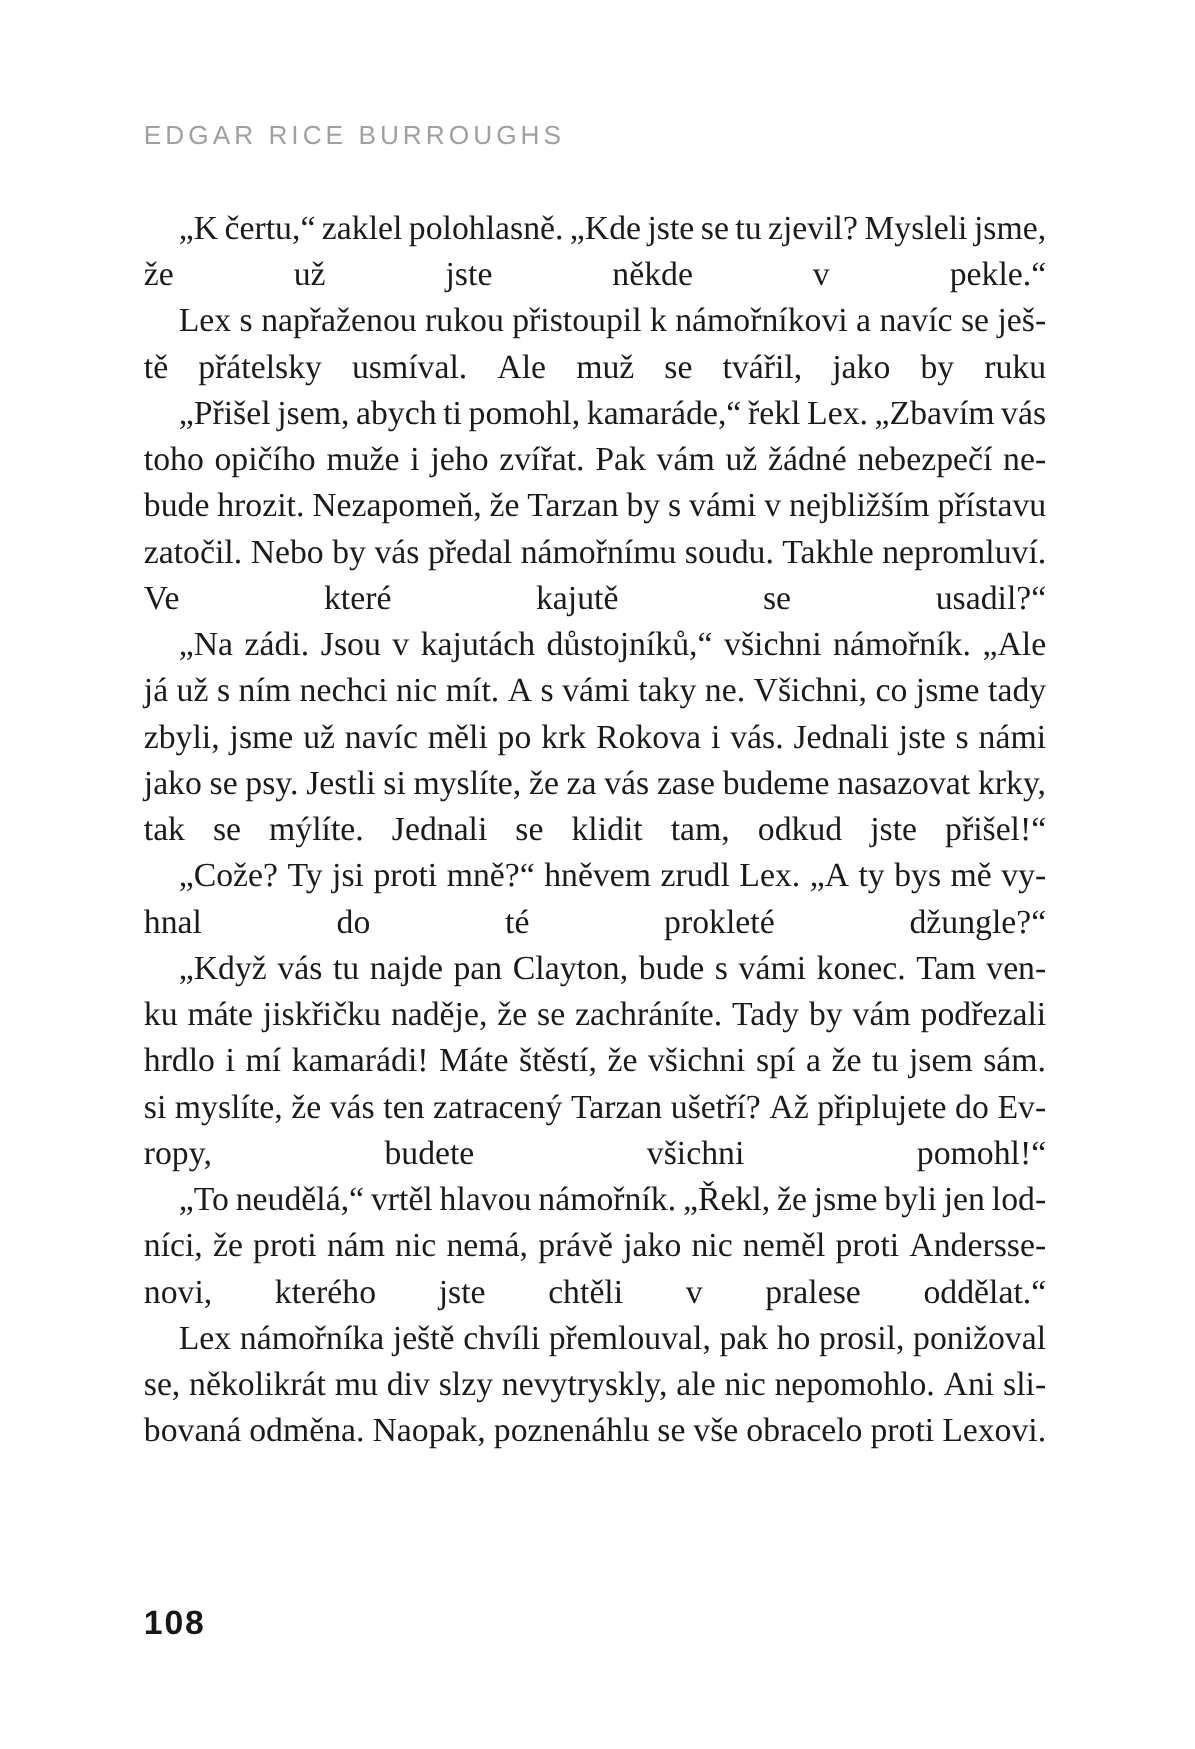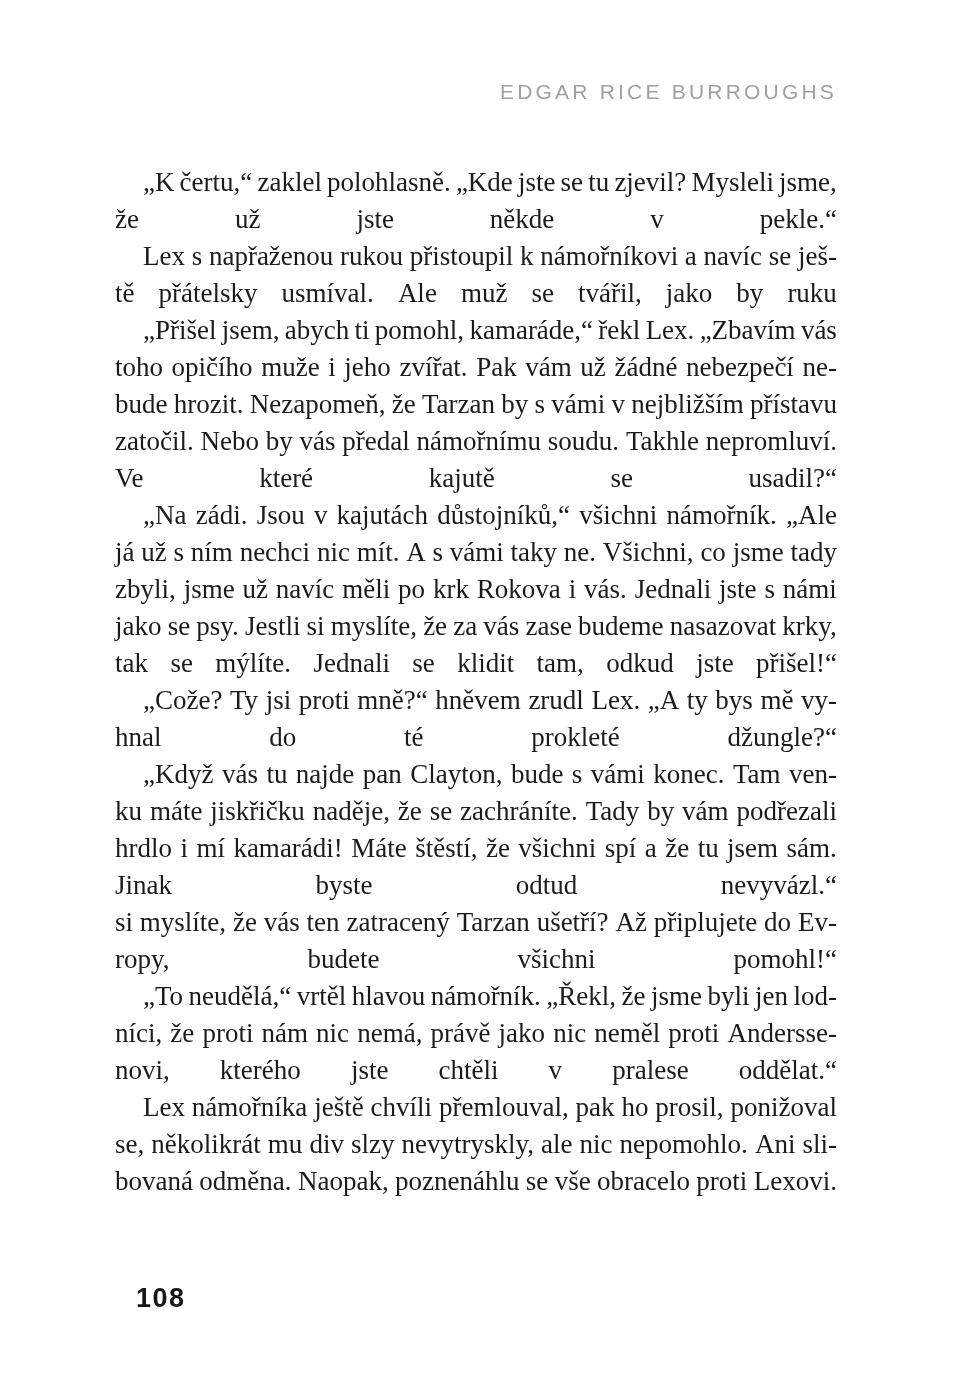--- a/index.html
+++ b/index.html
@@ -13,24 +13,24 @@
   }
   .page {
     position: absolute;
     top: 0; left: 0;
     width: 956px;
     height: 1399px;
     background: #ffffff;
   }
   .running-header {
     position: absolute;
-    top: 80px;
+    top: 97px;
     left: 115px;
     width: 722px;
-    text-align: right;
+    text-align: left;
     font-family: "Liberation Sans", sans-serif;
     font-size: 21px;
     font-weight: 400;
     letter-spacing: 3.2px;
     color: #a0a0a0;
     white-space: nowrap;
   }
   .text-block {
     position: absolute;
     top: 164px;
@@ -60,21 +60,20 @@
   }
   .page-number {
     position: absolute;
     top: 1283px;
     left: 115px;
     font-family: "Liberation Sans", sans-serif;
     font-size: 27px;
     font-weight: 700;
     letter-spacing: 1.5px;
     color: #171717;
-    margin-left: 21px;
   }
 </style>
 </head>
 <body>
 
 <div class="page">
   <div class="running-header">EDGAR RICE BURROUGHS</div>
 
   <div class="text-block">
       <div class="line first jst">
@@ -310,26 +309,20 @@
         <span>štěstí,</span>
         <span>že</span>
         <span>všichni</span>
         <span>spí</span>
         <span>a</span>
         <span>že</span>
         <span>tu</span>
         <span>jsem</span>
         <span>sám.</span>
       </div>
-      <div class="line last jst">
-        <span>Jinak</span>
-        <span>byste</span>
-        <span>odtud</span>
-        <span>nevyvázl.“</span>
-      </div>
       <div class="line jst">
         <span>si</span>
         <span>myslíte,</span>
         <span>že</span>
         <span>vás</span>
         <span>ten</span>
         <span>zatracený</span>
         <span>Tarzan</span>
         <span>ušetří?</span>
         <span>Až</span>

